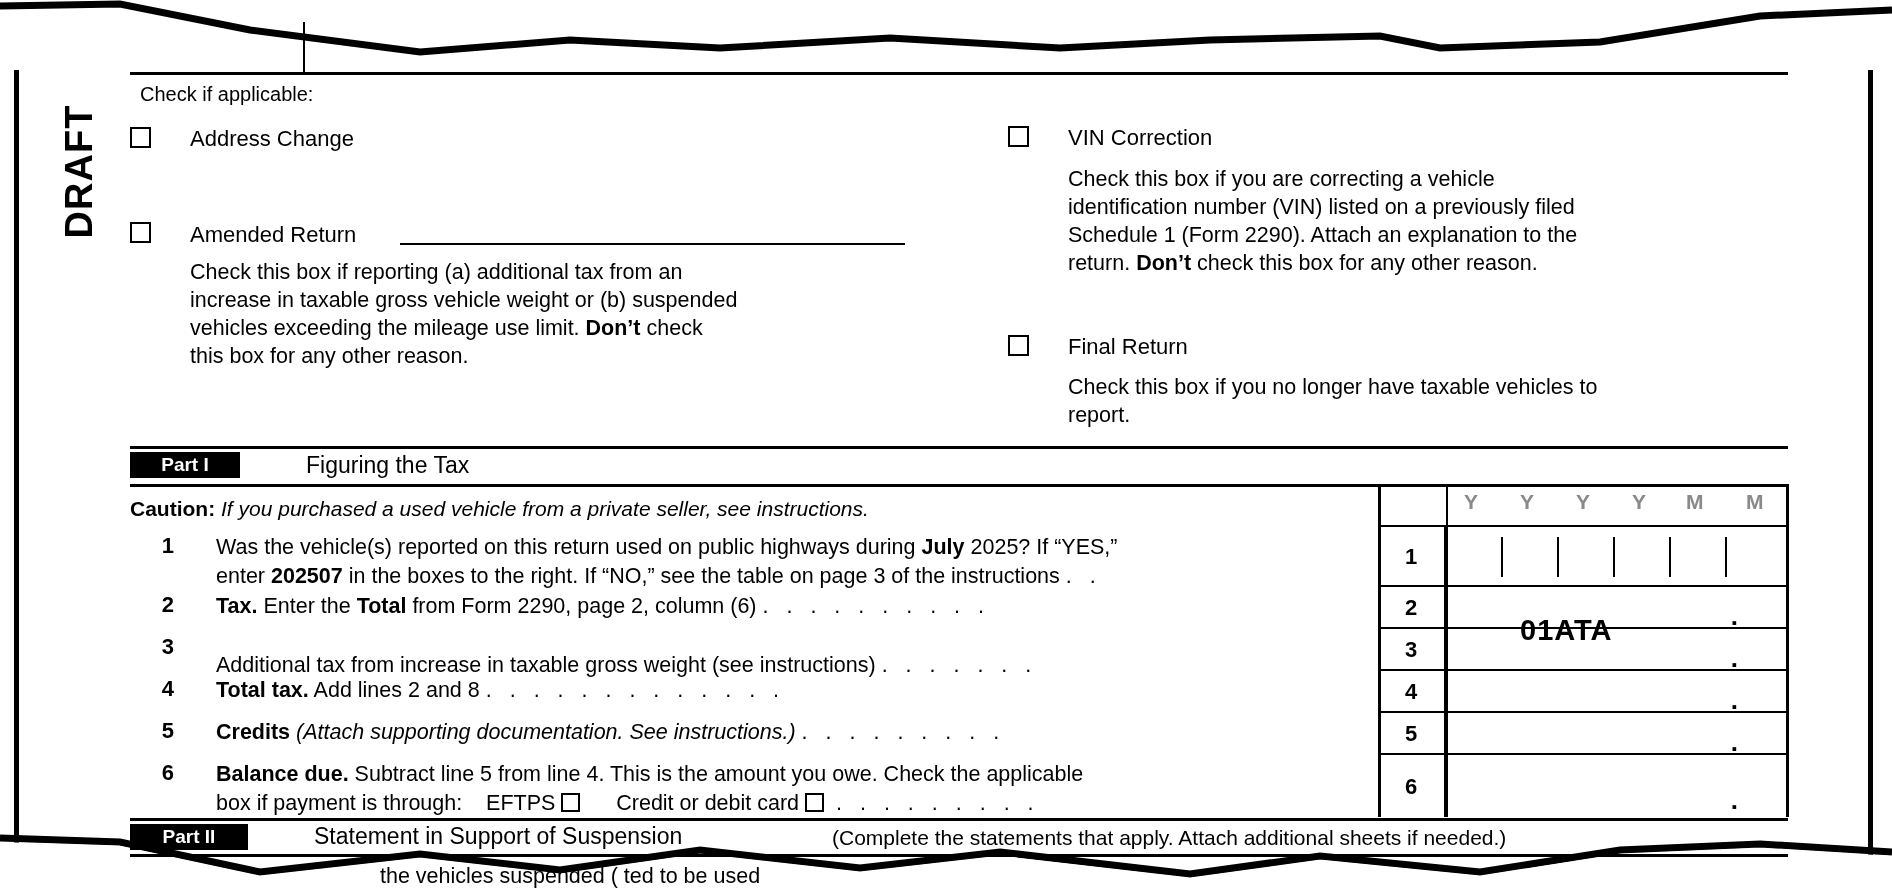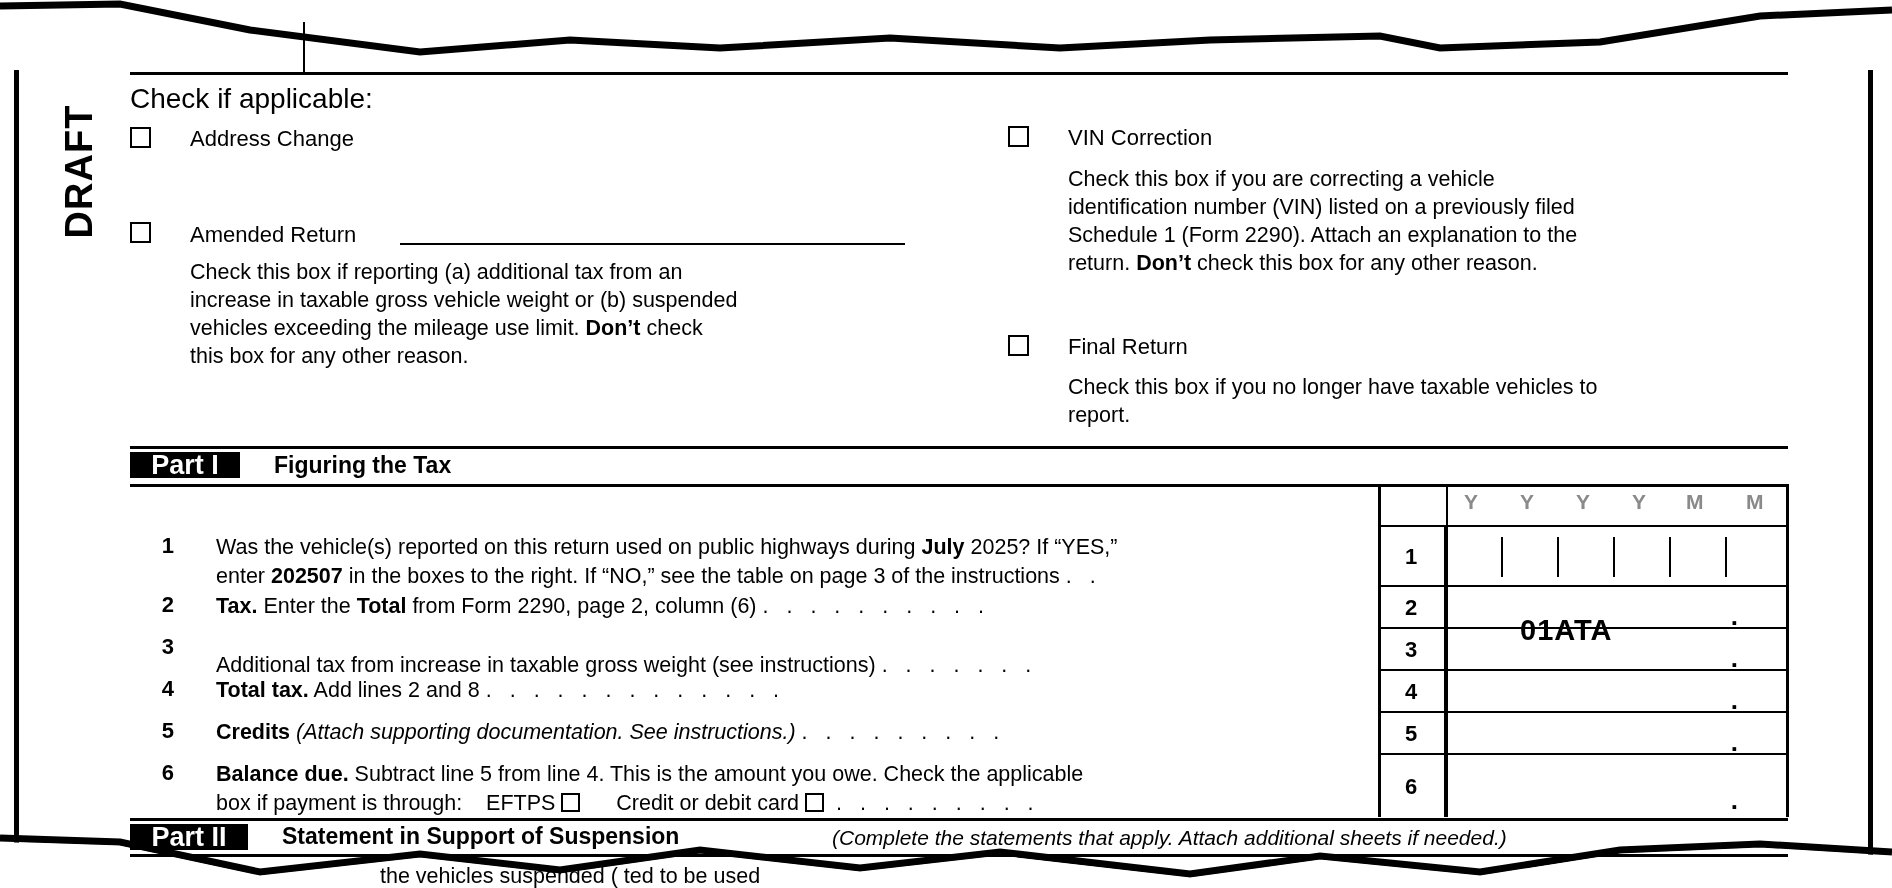--- a/index.html
+++ b/index.html
@@ -69,23 +69,23 @@
     position: absolute;
     left: 303px;
     top: 22px;
     width: 2px;
     height: 52px;
     background: #000;
   }
 
   .check-if {
     position: absolute;
-    left: 130px;
+    left: 140px;
     top: 83px;
-    font-size: 28px;
+    font-size: 20px;
   }
 
   .cb {
     display: inline-block;
     width: 21px;
     height: 21px;
     border: 2px solid #000;
     background: #fff;
     vertical-align: middle;
     box-sizing: border-box;
@@ -117,34 +117,34 @@
     height: 2px;
     background: #000;
   }
 
   
   .part-bar {
     position: absolute;
     background: #000;
     color: #fff;
     font-weight: bold;
-    font-size: 27px;
+    font-size: 19px;
     text-align: center;
     line-height: 26px;
     height: 26px;
   }
   .part-title {
     position: absolute;
-    font-weight: bold;
+    font-weight: normal;
     font-size: 23px;
+    margin-left: 32px;
   }
   .part-sub {
     position: absolute;
     font-size: 21px;
-    font-style: italic;
   }
 
   .hrule {
     position: absolute;
     background: #000;
   }
 
   .caution {
     position: absolute;
     left: 130px;
@@ -277,20 +277,24 @@
   <div class="chk-desc" style="left:1068px; top:373px; width:760px;">
     <span>Check this box if you no longer have taxable vehicles to</span><br>
     <span>report.</span>
   </div>
 
   <div class="hrule" style="left:130px; top:446px; width:1658px; height:3px;"></div>
   <div class="part-bar" style="left:130px; top:452px; width:110px;">Part I</div>
   <div class="part-title" style="left:274px; top:452px;">Figuring the Tax</div>
   <div class="hrule" style="left:130px; top:484px; width:1658px; height:3px;"></div>
 
+  <div class="caution">
+    <b>Caution:</b>
+    <i>If you purchased a used vehicle from a private seller, see instructions.</i>
+  </div>
 
   <div class="hrule" style="left:1378px; top:484px; width:3px; height:333px;"></div>
   <div class="hrule" style="left:1446px; top:484px; width:2px; height:333px;"></div>
   <div class="hrule" style="left:1786px; top:484px; width:3px; height:333px;"></div>
 
   <div class="yyyymm-head">
     <span style="left:18px;">Y</span>
     <span style="left:74px;">Y</span>
     <span style="left:130px;">Y</span>
     <span style="left:186px;">Y</span>

